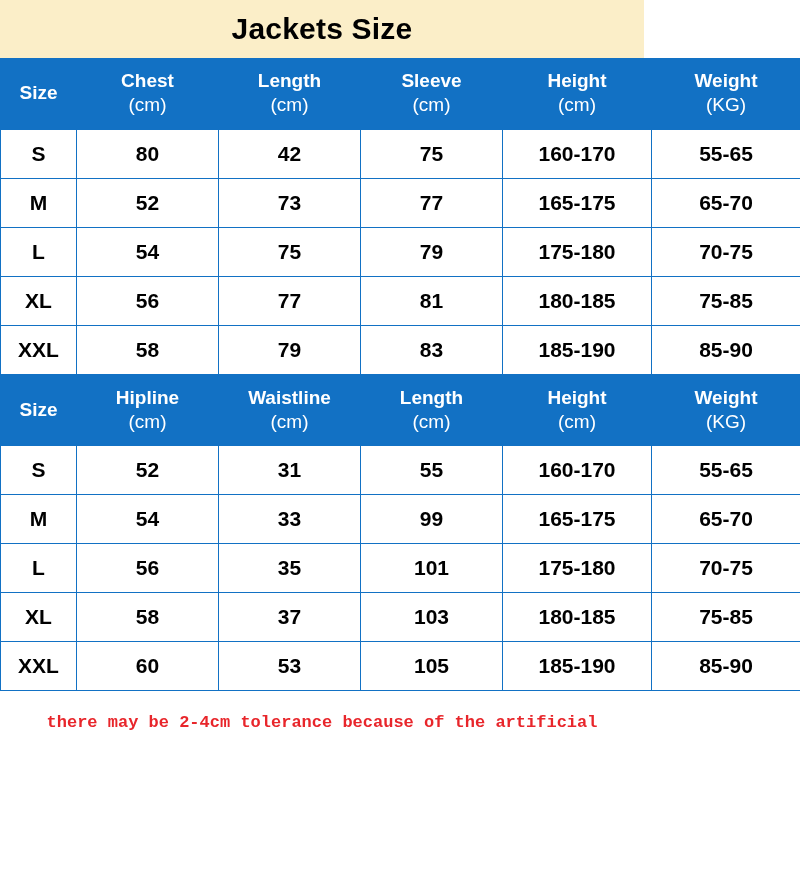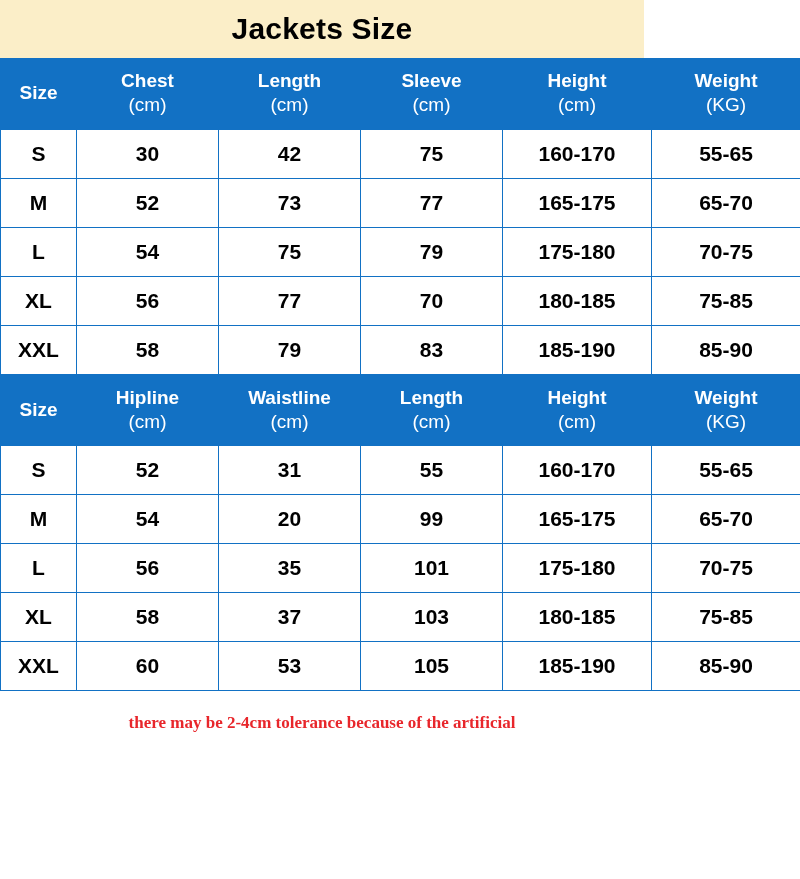--- a/index.html
+++ b/index.html
@@ -68,21 +68,21 @@
     border: 1px solid #1271c4;
     padding: 10px 2px 10px 2px;
     height: 28px;
     vertical-align: middle;
   }
   .note {
     text-align: center;
     color: #e8262b;
     font-size: 17px;
     font-weight: bold;
-    font-family: Liberation Serif, serif;
+    font-family: Liberation Mono, monospace;
     padding: 22px 0 0 0;
     flex: 1 1 auto;
     background: #ffffff;
   }
 </style>
 </head>
 <body>
 
 <div class="page">
 
@@ -103,21 +103,21 @@
         <th><span>Chest</span><span class="unit">(cm)</span></th>
         <th><span>Length</span><span class="unit">(cm)</span></th>
         <th><span>Sleeve</span><span class="unit">(cm)</span></th>
         <th><span>Height</span><span class="unit">(cm)</span></th>
         <th><span>Weight</span><span class="unit">(KG)</span></th>
       </tr>
     </thead>
     <tbody>
       <tr>
         <td>S</td>
-        <td>30</td>
+        <td>80</td>
         <td>42</td>
         <td>75</td>
         <td>160-170</td>
         <td>55-65</td>
       </tr>
       <tr>
         <td>M</td>
         <td>52</td>
         <td>73</td>
         <td>77</td>
@@ -129,21 +129,21 @@
         <td>54</td>
         <td>75</td>
         <td>79</td>
         <td>175-180</td>
         <td>70-75</td>
       </tr>
       <tr>
         <td>XL</td>
         <td>56</td>
         <td>77</td>
-        <td>70</td>
+        <td>81</td>
         <td>180-185</td>
         <td>75-85</td>
       </tr>
       <tr>
         <td>XXL</td>
         <td>58</td>
         <td>79</td>
         <td>83</td>
         <td>185-190</td>
         <td>85-90</td>
@@ -176,21 +176,21 @@
         <td>S</td>
         <td>52</td>
         <td>31</td>
         <td>55</td>
         <td>160-170</td>
         <td>55-65</td>
       </tr>
       <tr>
         <td>M</td>
         <td>54</td>
-        <td>20</td>
+        <td>33</td>
         <td>99</td>
         <td>165-175</td>
         <td>65-70</td>
       </tr>
       <tr>
         <td>L</td>
         <td>56</td>
         <td>35</td>
         <td>101</td>
         <td>175-180</td>

